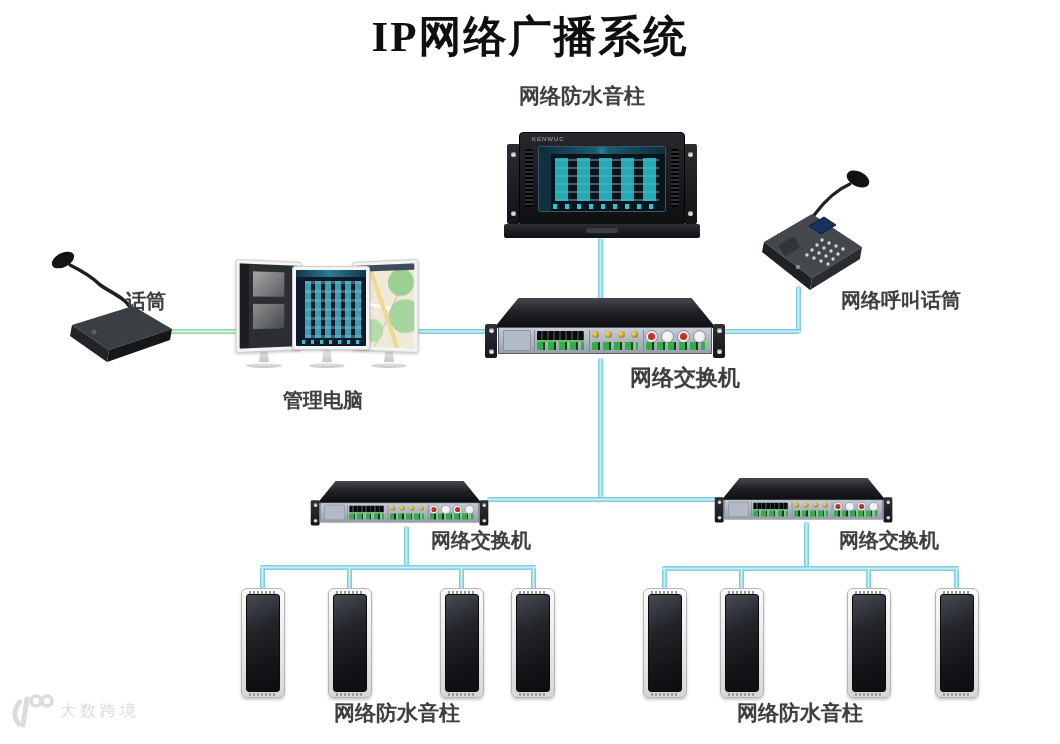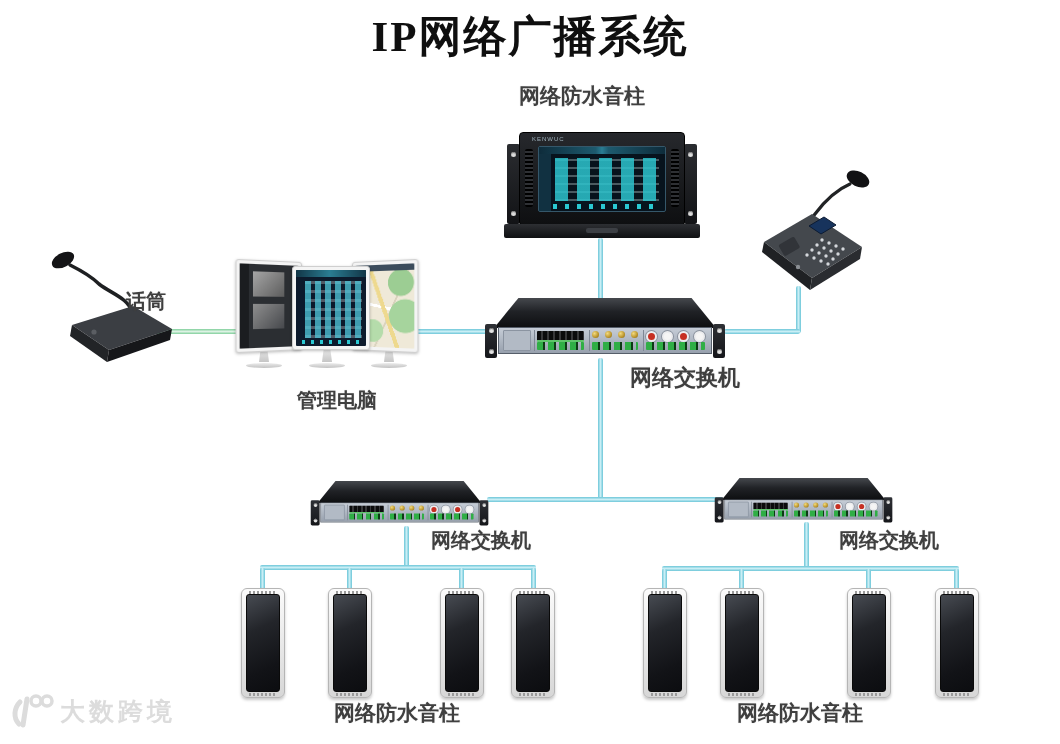--- a/index.html
+++ b/index.html
@@ -119,21 +119,21 @@
        padding:5px 4px;box-shadow:0 2px 3px rgba(0,0,0,.22);}
   .spk::before,.spk::after{content:'';position:absolute;left:7px;right:7px;height:3px;
        background:repeating-linear-gradient(90deg,#9a9a9a 0 2px,transparent 2px 4px);}
   .spk::before{top:1.5px;} .spk::after{bottom:1.5px;}
   .spk i{display:block;width:100%;height:100%;border-radius:3px;border:1px solid #0a0a0a;box-sizing:border-box;
        background:linear-gradient(155deg,#474b52 0%,#23252a 35%,#121317 75%,#0c0d10 100%);}
 
   
   .wm{position:absolute;left:10px;top:692px;z-index:6;display:flex;align-items:center;gap:6px;
       font-family:"Liberation Sans","DejaVu Sans",sans-serif;color:#dcdcdc;}
-  .wm-text{font-size:25px;font-weight:700;letter-spacing:4px;}
+  .wm-text{font-size:16px;font-weight:400;letter-spacing:4px;}
 
   svg{display:block;}
   .dev-svg{position:absolute;z-index:2;}
 </style>
 </head>
 <body>
 
 <div id="stage">
 
   <div class="cable cv" style="left:598px;top:238px;height:64px;"></div>
@@ -154,22 +154,23 @@
   <div class="cable cv" style="left:804px;top:522px;height:48px;"></div>
   <div class="cable ch" style="left:662px;top:566px;width:297px;"></div>
   <div class="cable cv" style="left:662px;top:569px;height:23px;"></div>
   <div class="cable cv" style="left:739px;top:569px;height:23px;"></div>
   <div class="cable cv" style="left:866px;top:569px;height:23px;"></div>
   <div class="cable cv" style="left:954px;top:569px;height:23px;"></div>
 
   <div class="title">IP网络广播系统</div>
   <div class="lbl" style="left:582px;top:82px;font-size:21px;">网络防水音柱</div>
   <div class="lbl" style="left:146px;top:288px;font-size:20px;">话筒</div>
-  <div class="lbl" style="left:337px;top:387px;font-size:20px;">管理电脑</div>
+  <div class="lbl" style="left:323px;top:387px;font-size:20px;">管理电脑</div>
   <div class="lbl" style="left:685px;top:363px;font-size:22px;">网络交换机</div>
+  <div class="lbl" style="left:901px;top:287px;font-size:20px;">网络呼叫话筒</div>
   <div class="lbl" style="left:481px;top:527px;font-size:20px;">网络交换机</div>
   <div class="lbl" style="left:889px;top:527px;font-size:20px;">网络交换机</div>
   <div class="lbl" style="left:397px;top:699px;font-size:21px;">网络防水音柱</div>
   <div class="lbl" style="left:800px;top:699px;font-size:21px;">网络防水音柱</div>
 
   <div class="server">
     <div class="srv-ear l"></div>
     <div class="srv-ear r"></div>
     <div class="srv-body">
       <div class="srv-brand">KENWUC</div>

